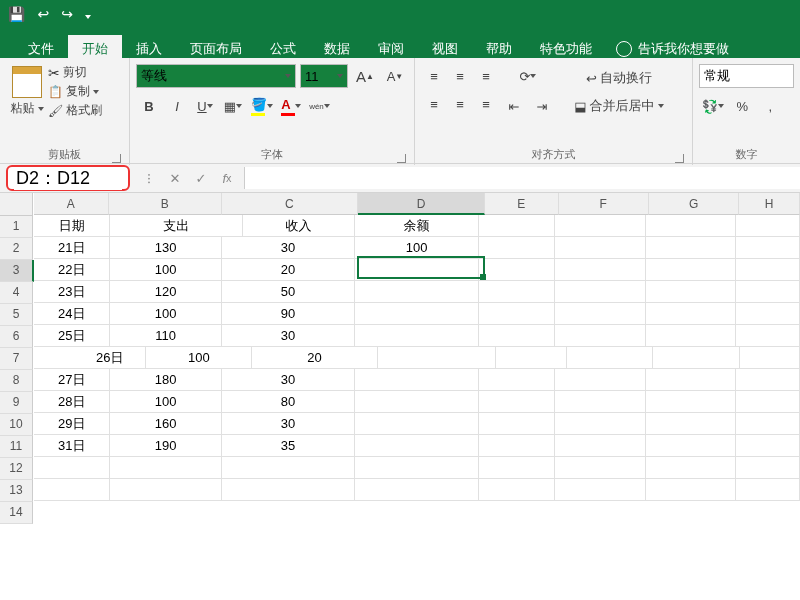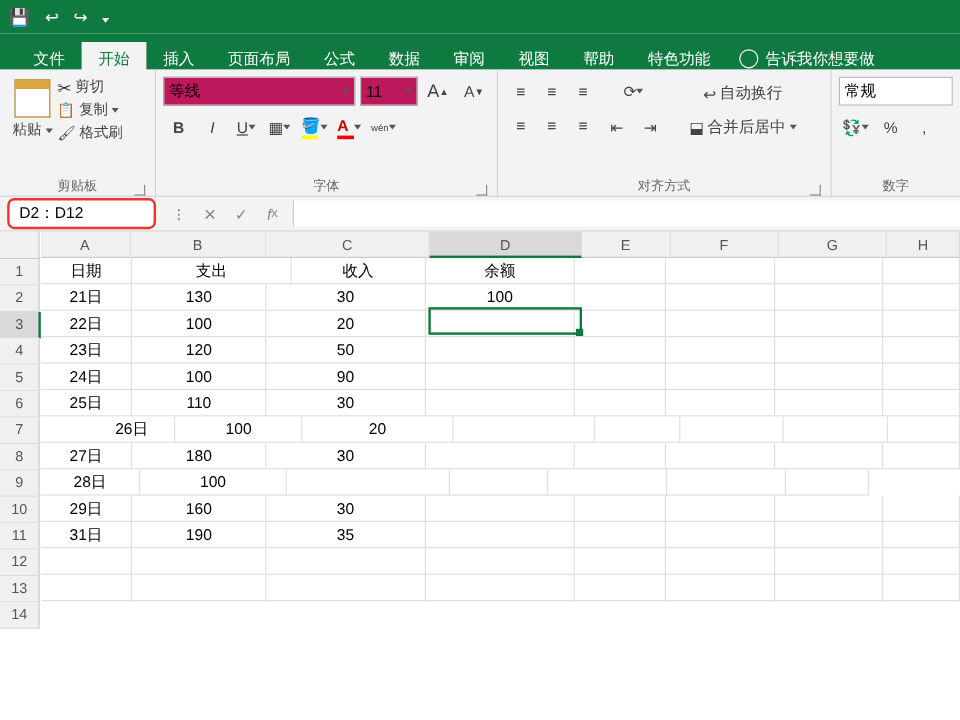--- a/index.html
+++ b/index.html
@@ -17,31 +17,31 @@
 .group-label .dlg{position:absolute;right:2px;bottom:2px;width:8px;height:8px;border-right:1px solid #888;border-bottom:1px solid #888}
 .ribicon{width:20px;height:20px;display:inline-block;background:#d9a53d;margin:2px}
 .ribicon.paste{width:28px;height:30px;background:linear-gradient(#d9a53d 0 25%,#fff 25% 100%);border:1px solid #b58a2f}
 .riblabel{font-size:12px;color:#444;display:flex;align-items:center;gap:3px}
 .dd{width:0;height:0;border-left:3px solid transparent;border-right:3px solid transparent;border-top:4px solid #555;display:inline-block}
 .clip-col{display:flex;flex-direction:column;align-items:center;padding:4px 4px 0}
 .clip-side{display:flex;flex-direction:column;gap:2px;padding-top:4px}
 .clip-side .riblabel{font-size:12px}
 .scissors{color:#333;font-size:14px}
 .font-row{display:flex;align-items:center;gap:4px}
-.font-sel{background:#be185d;border:1px solid #bbb;height:22px;display:flex;align-items:center;padding:0 4px;font-size:13px}
+.font-sel{background:#15803d;border:1px solid #bbb;height:22px;display:flex;align-items:center;padding:0 4px;font-size:13px}
 .font-sel.name{width:150px}
 .font-sel.size{width:38px}
 .btnrow{display:flex;gap:2px;margin-top:6px}
 .rb{min-width:20px;height:22px;border:1px solid transparent;display:flex;align-items:center;justify-content:center;font-size:13px;color:#444;padding:0 2px;cursor:pointer}
 .colorstrip{height:3px;width:14px;display:block;margin-top:1px}
 .align-grid{display:grid;grid-template-columns:repeat(3,24px);gap:2px}
 .wrap-col{display:flex;flex-direction:column;gap:4px;padding-top:2px;margin-left:6px}
 .fmla-bar{height:28px;background:#f3f3f3;border-bottom:1px solid #d4d4d4;display:flex;align-items:center}
 .namebox{width:108px;height:22px;border:2px solid #e33;border-radius:6px;margin:0 6px;display:flex;align-items:center;padding:0 6px;background:#fff;font-size:13px}
-.namebox input{border:0;outline:0;width:100%;font-size:13px;font-family:inherit}
+.namebox input{border:0;outline:0;width:100%;font-size:18px;font-family:inherit}
 .fx-btns{display:flex;align-items:center}
 .fx-btns .rb{color:#888}
 .fx-input{flex:1;border-left:1px solid #ccc;height:22px;margin-left:4px;background:#fff}
 .sheet{display:flex}
 .rowhdrs{display:flex;flex-direction:column}
 .corner{width:32px;height:22px;background:#f0f0f0;border-right:1px solid #ccc;border-bottom:1px solid #ccc}
 .rh{width:32px;height:21px;background:#f0f0f0;border-right:1px solid #ccc;border-bottom:1px solid #ddd;font-size:12px;color:#555;text-align:center;line-height:21px}
 .rh.sel{background:#d9d9d9;border-right:2px solid #0f7a3f}
 .gridwrap{flex:1;overflow:hidden}
 .colhdrs{display:flex;height:22px}
@@ -320,20 +320,21 @@
           <div class="cell cw-C" style="width: 136px;">30</div>
           <div class="cell cw-D" style="width: 127px;"></div>
           <div class="cell cw-E" style="width: 73px;"></div>
           <div class="cell cw-F" style="width: 90px;"></div>
           <div class="cell cw-G" style="width: 90px;"></div>
           <div class="cell cw-H" style="width: 60px;"></div>
         </div>
         <div class="row">
           <div class="cell cw-A" style="width: 74px;">28日</div>
           <div class="cell cw-B" style="width: 113px;">100</div>
+          <div class="cell cw-C" style="width: 136px;">80</div>
           <div class="cell cw-D" style="width: 127px;"></div>
           <div class="cell cw-E" style="width: 73px;"></div>
           <div class="cell cw-F" style="width: 90px;"></div>
           <div class="cell cw-G" style="width: 90px;"></div>
           <div class="cell cw-H" style="width: 60px;"></div>
         </div>
         <div class="row">
           <div class="cell cw-A" style="width: 74px;">29日</div>
           <div class="cell cw-B" style="width: 113px;">160</div>
           <div class="cell cw-C" style="width: 136px;">30</div>

